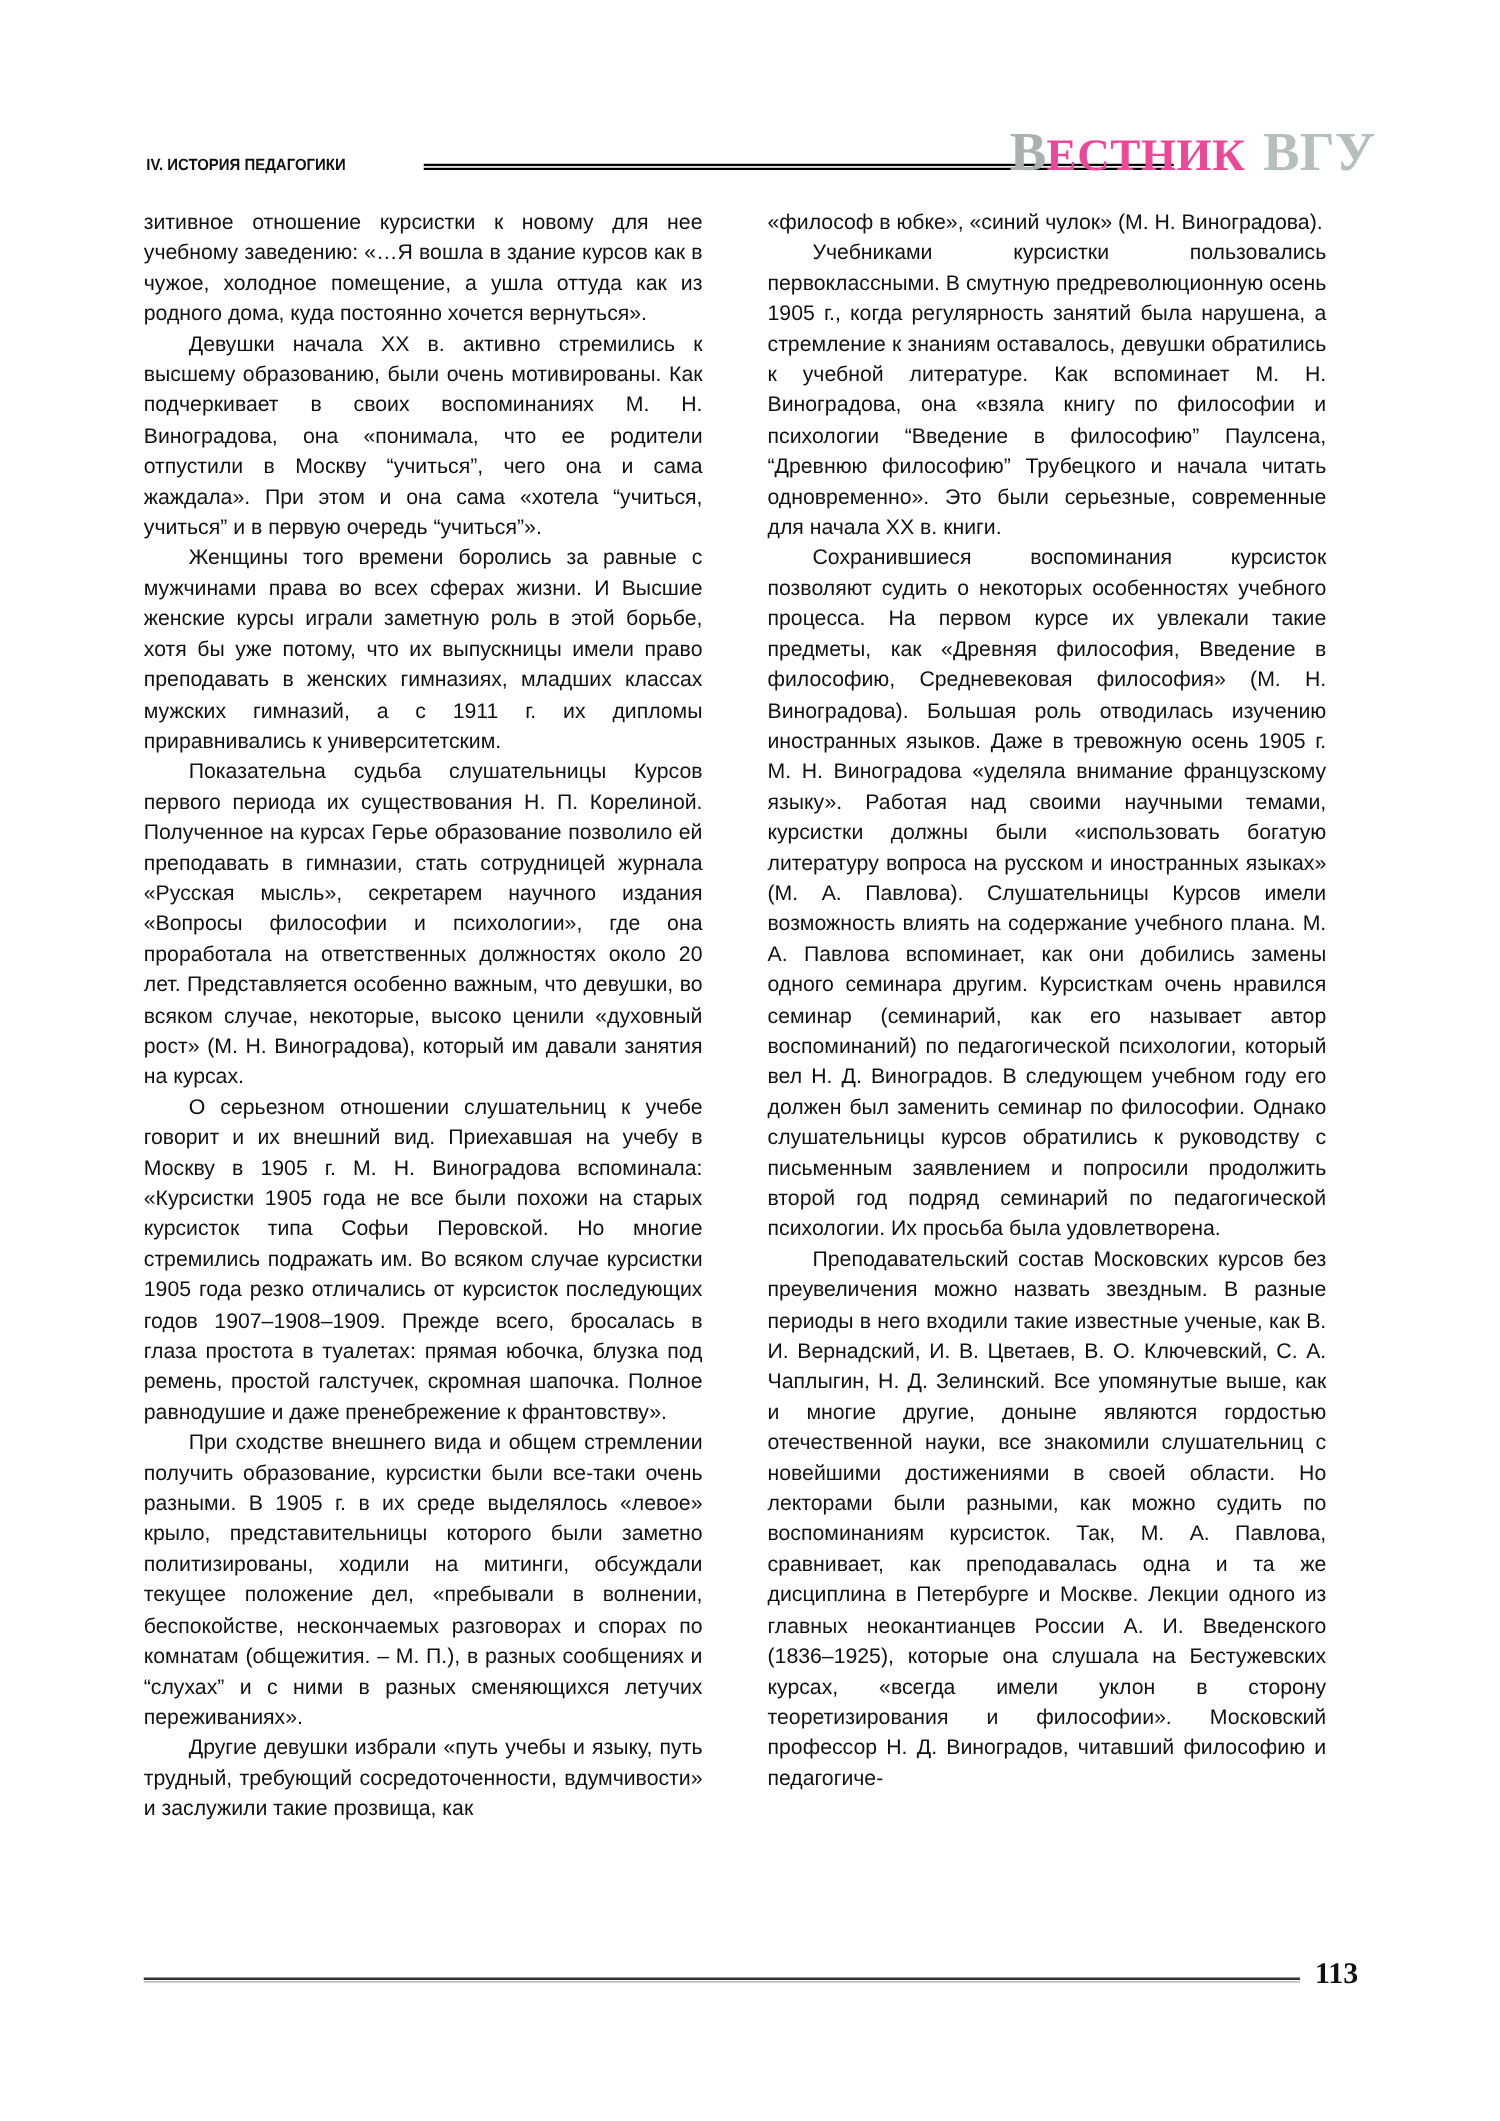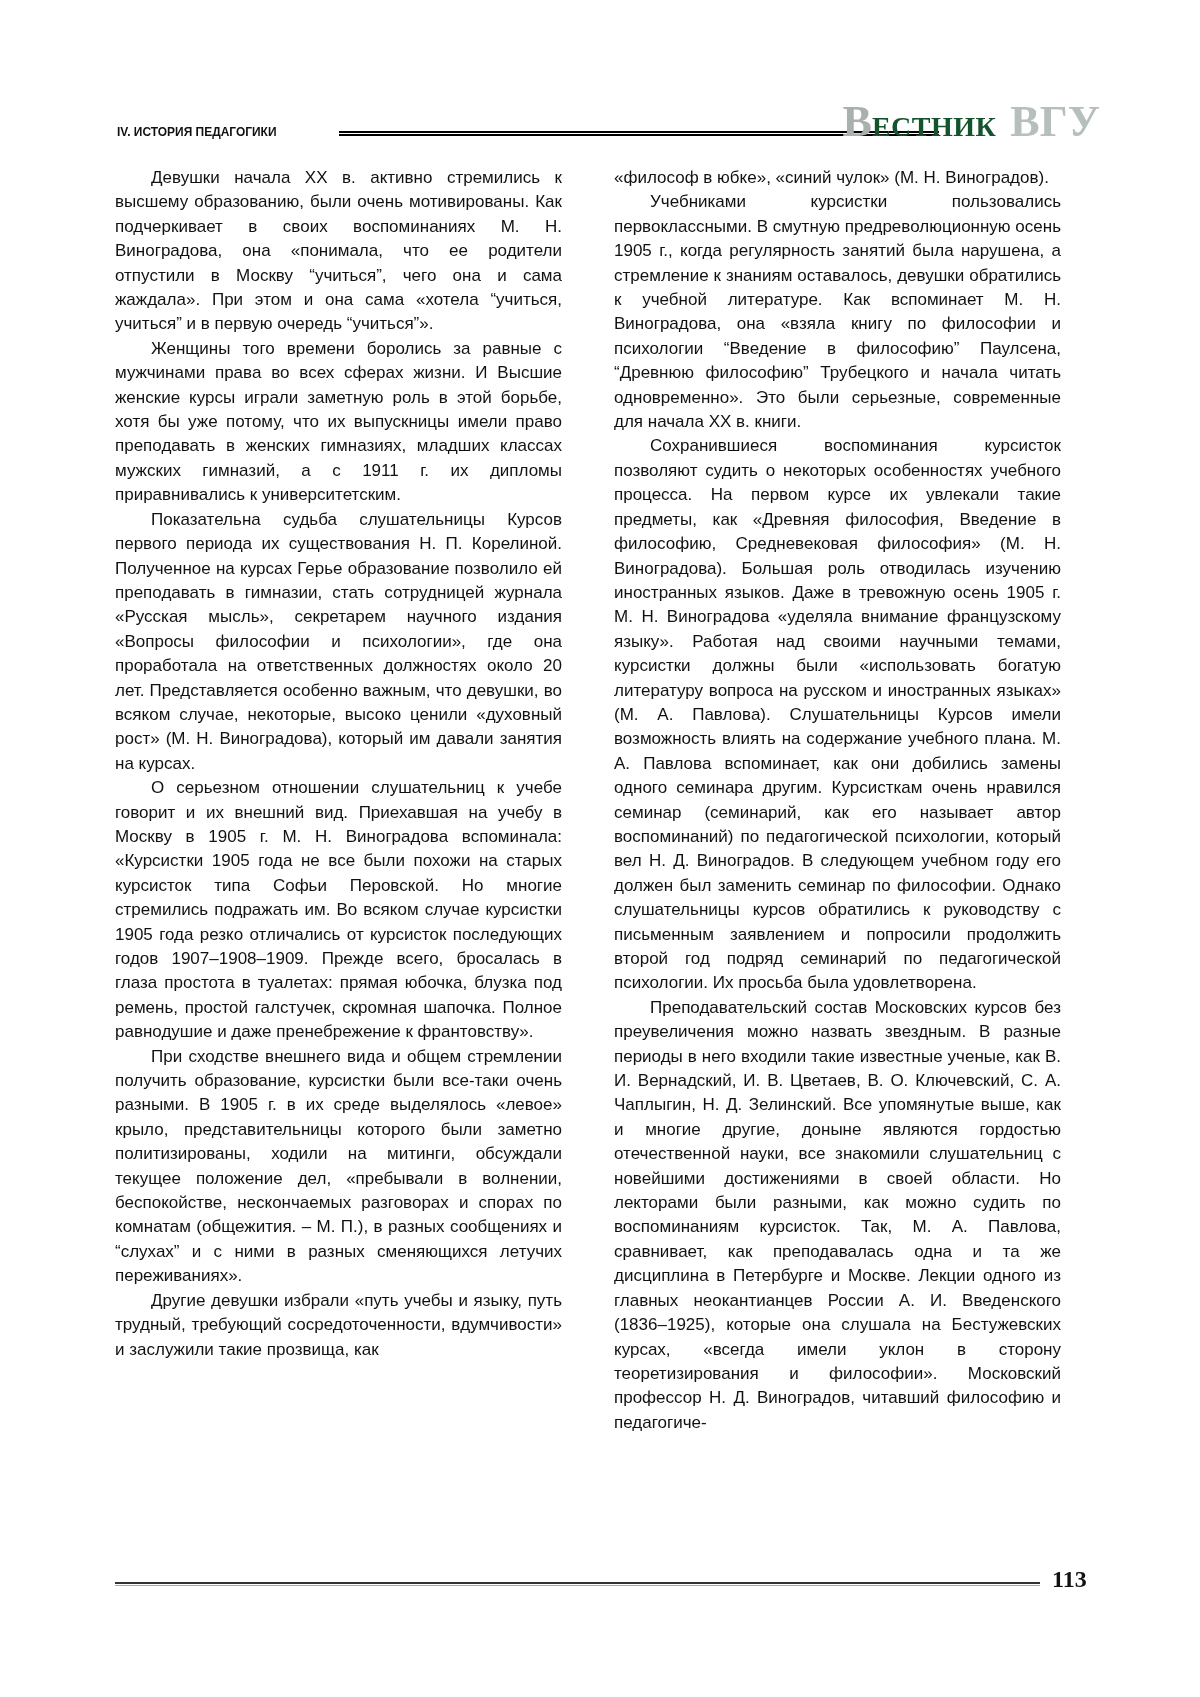--- a/index.html
+++ b/index.html
@@ -3,21 +3,21 @@
 <meta charset="utf-8">
 <style>
   html, body { margin: 0; padding: 0; background: #ffffff; }
   body { width: 1200px; height: 1697px; position: relative; overflow: hidden; color: #111; }
   .header { position: absolute; left: 117px; top: 100px; width: 983px; height: 46px; }
   .section-title { position: absolute; left: 0; top: 24px; font-family: "Liberation Sans", sans-serif; font-weight: bold; font-size: 13px; letter-spacing: 0; transform: scaleX(0.92); transform-origin: left; white-space: nowrap; }
   .header-rule { position: absolute; left: 222px; top: 31px; width: 600px; height: 5px; border-top: 2px solid #000; border-bottom: 2px solid #000; box-sizing: border-box; }
   .header-rule::after { content: ""; position: absolute; left: 0; right: 0; top: 0px; height: 1px; background: #fff; }
   .logo { position: absolute; right: 0; top: 0; font-family: "Liberation Serif", serif; font-weight: bold; white-space: nowrap; line-height: 1; }
   .logo .big { font-size: 44px; color: #a9b0ad; }
-  .logo .small { font-size: 28px; color: #14532d; letter-spacing: 0.5px; }
+  .logo .small { font-size: 36px; color: #ec4899; letter-spacing: 0.5px; }
   .logo .vgu { font-size: 44px; color: #b7bfbc; margin-left: 14px; }
   .column { position: absolute; top: 166px; width: 447px; font-family: "Liberation Sans", sans-serif; font-size: 17px; line-height: 24.4px; text-align: justify; hyphens: manual; }
   .col-left { left: 115px; }
   .col-right { left: 614px; }
   .column p { margin: 0; text-indent: 0; }
   .column p.indent { text-indent: 36px; }
   .footer-rule { position: absolute; left: 115px; top: 1582px; width: 925px; height: 0; border-top: 2px solid #333; }
   .footer-rule::after { content: ""; position: absolute; left: 0; right: 0; top: 1px; border-top: 1px solid #aaa; }
   .page-number { position: absolute; left: 1052px; top: 1566px; font-family: Liberation Serif, serif; font-weight: bold; font-size: 24px; }
 </style>
@@ -26,29 +26,30 @@
 
 <div class="header">
   <div class="section-title">IV. ИСТОРИЯ ПЕДАГОГИКИ</div>
   <div class="header-rule"></div>
   <div class="logo">
     <span class="big">В</span><span class="small">ЕСТНИК</span><span class="vgu">ВГУ</span>
   </div>
 </div>
 
 <div class="column col-left">
+  <p>зитивное отношение курсистки к новому для нее учебному заведению: «…Я вошла в здание курсов как в чужое, холодное помещение, а ушла оттуда как из родного дома, куда постоянно хочется вернуться».</p>
   <p class="indent">Девушки начала XX в. активно стремились к высшему образованию, были очень мотивированы. Как подчеркивает в своих воспоминаниях М. Н. Виноградова, она «понимала, что ее родители отпустили в Москву “учиться”, чего она и сама жаждала». При этом и она сама «хотела “учиться, учиться” и в первую очередь “учиться”».</p>
   <p class="indent">Женщины того времени боролись за равные с мужчинами права во всех сферах жизни. И Высшие женские курсы играли заметную роль в этой борьбе, хотя бы уже потому, что их выпускницы имели право преподавать в женских гимназиях, младших классах мужских гимназий, а с 1911 г. их дипломы приравнивались к университетским.</p>
   <p class="indent">Показательна судьба слушательницы Курсов первого периода их существования Н. П. Корелиной. Полученное на курсах Герье образование позволило ей преподавать в гимназии, стать сотрудницей журнала «Русская мысль», секретарем научного издания «Вопросы философии и психологии», где она проработала на ответственных должностях около 20 лет. Представляется особенно важным, что девушки, во всяком случае, некоторые, высоко ценили «духовный рост» (М. Н. Виноградова), который им давали занятия на курсах.</p>
   <p class="indent">О серьезном отношении слушательниц к учебе говорит и их внешний вид. Приехавшая на учебу в Москву в 1905 г. М. Н. Виноградова вспоминала: «Курсистки 1905 года не все были похожи на старых курсисток типа Софьи Перовской. Но многие стремились подражать им. Во всяком случае курсистки 1905 года резко отличались от курсисток последующих годов 1907–1908–1909. Прежде всего, бросалась в глаза простота в туалетах: прямая юбочка, блузка под ремень, простой галстучек, скромная шапочка. Полное равнодушие и даже пренебрежение к франтовству».</p>
   <p class="indent">При сходстве внешнего вида и общем стремлении получить образование, курсистки были все-таки очень разными. В 1905 г. в их среде выделялось «левое» крыло, представительницы которого были заметно политизированы, ходили на митинги, обсуждали текущее положение дел, «пребывали в волнении, беспокойстве, нескончаемых разговорах и спорах по комнатам (общежития. – М. П.), в разных сообщениях и “слухах” и с ними в разных сменяющихся летучих переживаниях».</p>
   <p class="indent">Другие девушки избрали «путь учебы и языку, путь трудный, требующий сосредоточенности, вдумчивости» и заслужили такие прозвища, как</p>
 </div>
 
 <div class="column col-right">
-  <p>«философ в юбке», «синий чулок» (М. Н. Виноградов).</p>
+  <p>«философ в юбке», «синий чулок» (М. Н. Виноградова).</p>
   <p class="indent">Учебниками курсистки пользовались первоклассными. В смутную предреволюционную осень 1905 г., когда регулярность занятий была нарушена, а стремление к знаниям оставалось, девушки обратились к учебной литературе. Как вспоминает М. Н. Виноградова, она «взяла книгу по философии и психологии “Введение в философию” Паулсена, “Древнюю философию” Трубецкого и начала читать одновременно». Это были серьезные, современные для начала XX в. книги.</p>
   <p class="indent">Сохранившиеся воспоминания курсисток позволяют судить о некоторых особенностях учебного процесса. На первом курсе их увлекали такие предметы, как «Древняя философия, Введение в философию, Средневековая философия» (М. Н. Виноградова). Большая роль отводилась изучению иностранных языков. Даже в тревожную осень 1905 г. М. Н. Виноградова «уделяла внимание французскому языку». Работая над своими научными темами, курсистки должны были «использовать богатую литературу вопроса на русском и иностранных языках» (М. А. Павлова). Слушательницы Курсов имели возможность влиять на содержание учебного плана. М. А. Павлова вспоминает, как они добились замены одного семинара другим. Курсисткам очень нравился семинар (семинарий, как его называет автор воспоминаний) по педагогической психологии, который вел Н. Д. Виноградов. В следующем учебном году его должен был заменить семинар по философии. Однако слушательницы курсов обратились к руководству с письменным заявлением и попросили продолжить второй год подряд семинарий по педагогической психологии. Их просьба была удовлетворена.</p>
   <p class="indent">Преподавательский состав Московских курсов без преувеличения можно назвать звездным. В разные периоды в него входили такие известные ученые, как В. И. Вернадский, И. В. Цветаев, В. О. Ключевский, С. А. Чаплыгин, Н. Д. Зелинский. Все упомянутые выше, как и многие другие, доныне являются гордостью отечественной науки, все знакомили слушательниц с новейшими достижениями в своей области. Но лекторами были разными, как можно судить по воспоминаниям курсисток. Так, М. А. Павлова, сравнивает, как преподавалась одна и та же дисциплина в Петербурге и Москве. Лекции одного из главных неокантианцев России А. И. Введенского (1836–1925), которые она слушала на Бестужевских курсах, «всегда имели уклон в сторону теоретизирования и философии». Московский профессор Н. Д. Виноградов, читавший философию и педагогиче-</p>
 </div>
 
 <div class="footer-rule"></div>
 <div class="page-number">113</div>
 
 </body></html>

